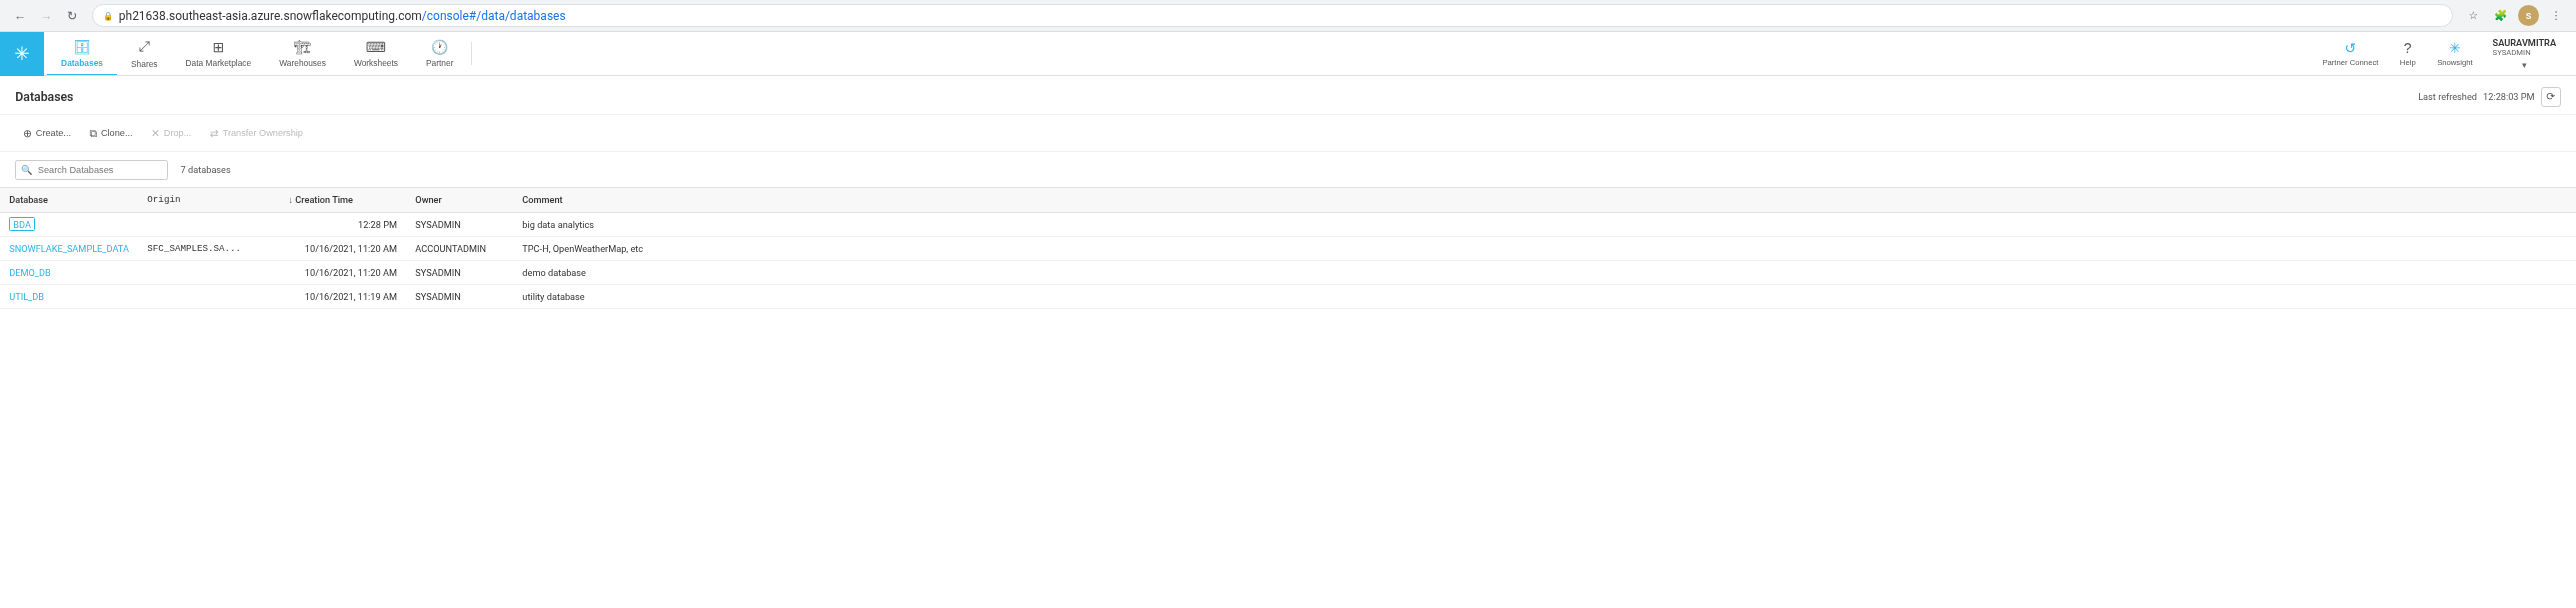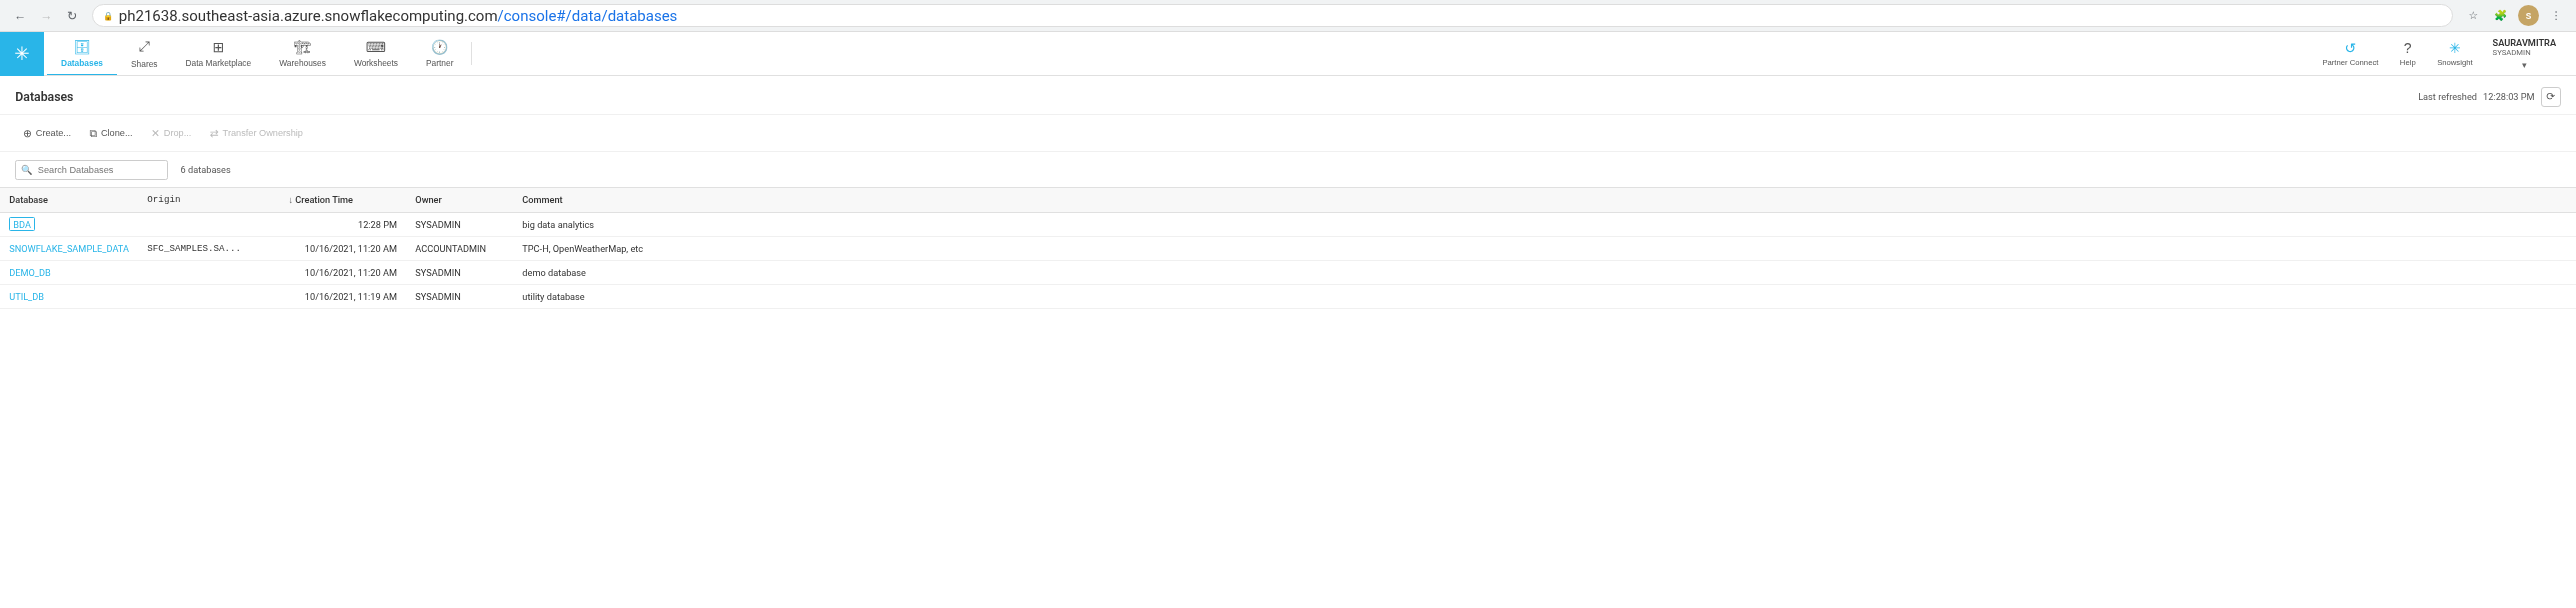--- a/index.html
+++ b/index.html
@@ -21,21 +21,21 @@
       background: none; cursor: pointer; display: flex; align-items: center; justify-content: center;
       color: #5f6368; font-size: 12.3px;
     }
     .nav-btn.disabled { color: #bbb; cursor: default; }
     .address-bar {
       flex: 1; background: #fff; border: 0.8px solid #ddd; border-radius: 15.3px;
       padding: 3.1px 10.7px; font-size: 9.2px; color: #333; display: flex; align-items: center; gap: 4.6px;
       height: 23px;
     }
     .address-bar .lock-icon { color: #555; font-size: 8.4px; }
-    .address-url { color: #333; font-size: 15px; }
+    .address-url { color: #333; font-size: 12px; }
     .browser-actions { display: flex; gap: 6.1px; align-items: center; }
     .browser-action-btn {
       width: 21.5px; height: 21.5px; border-radius: 50%; border: none;
       background: none; cursor: pointer; display: flex; align-items: center; justify-content: center;
       color: #5f6368; font-size: 10.7px;
     }
     .avatar-btn {
       width: 21.5px; height: 21.5px; border-radius: 50%; background: #c5a464;
       border: none; cursor: pointer; display: flex; align-items: center; justify-content: center;
       color: white; font-size: 8.4px; font-weight: bold;
@@ -266,21 +266,21 @@
       <span class="btn-icon">⇄</span>
       <span>Transfer Ownership</span>
     </button>
   </div>
 
   <div class="search-row">
     <div class="search-input-wrapper">
       <span class="search-icon-inside">🔍</span>
       <input class="search-input" type="text" placeholder="Search Databases" style="">
     </div>
-    <span class="db-count">6 databases</span>
+    <span class="db-count">7 databases</span>
   </div>
 
   <table class="data-table">
     <thead>
       <tr>
         <th class="col-database">
           <span>Database</span>
         </th>
         <th class="col-origin">
           <span>Origin</span>

